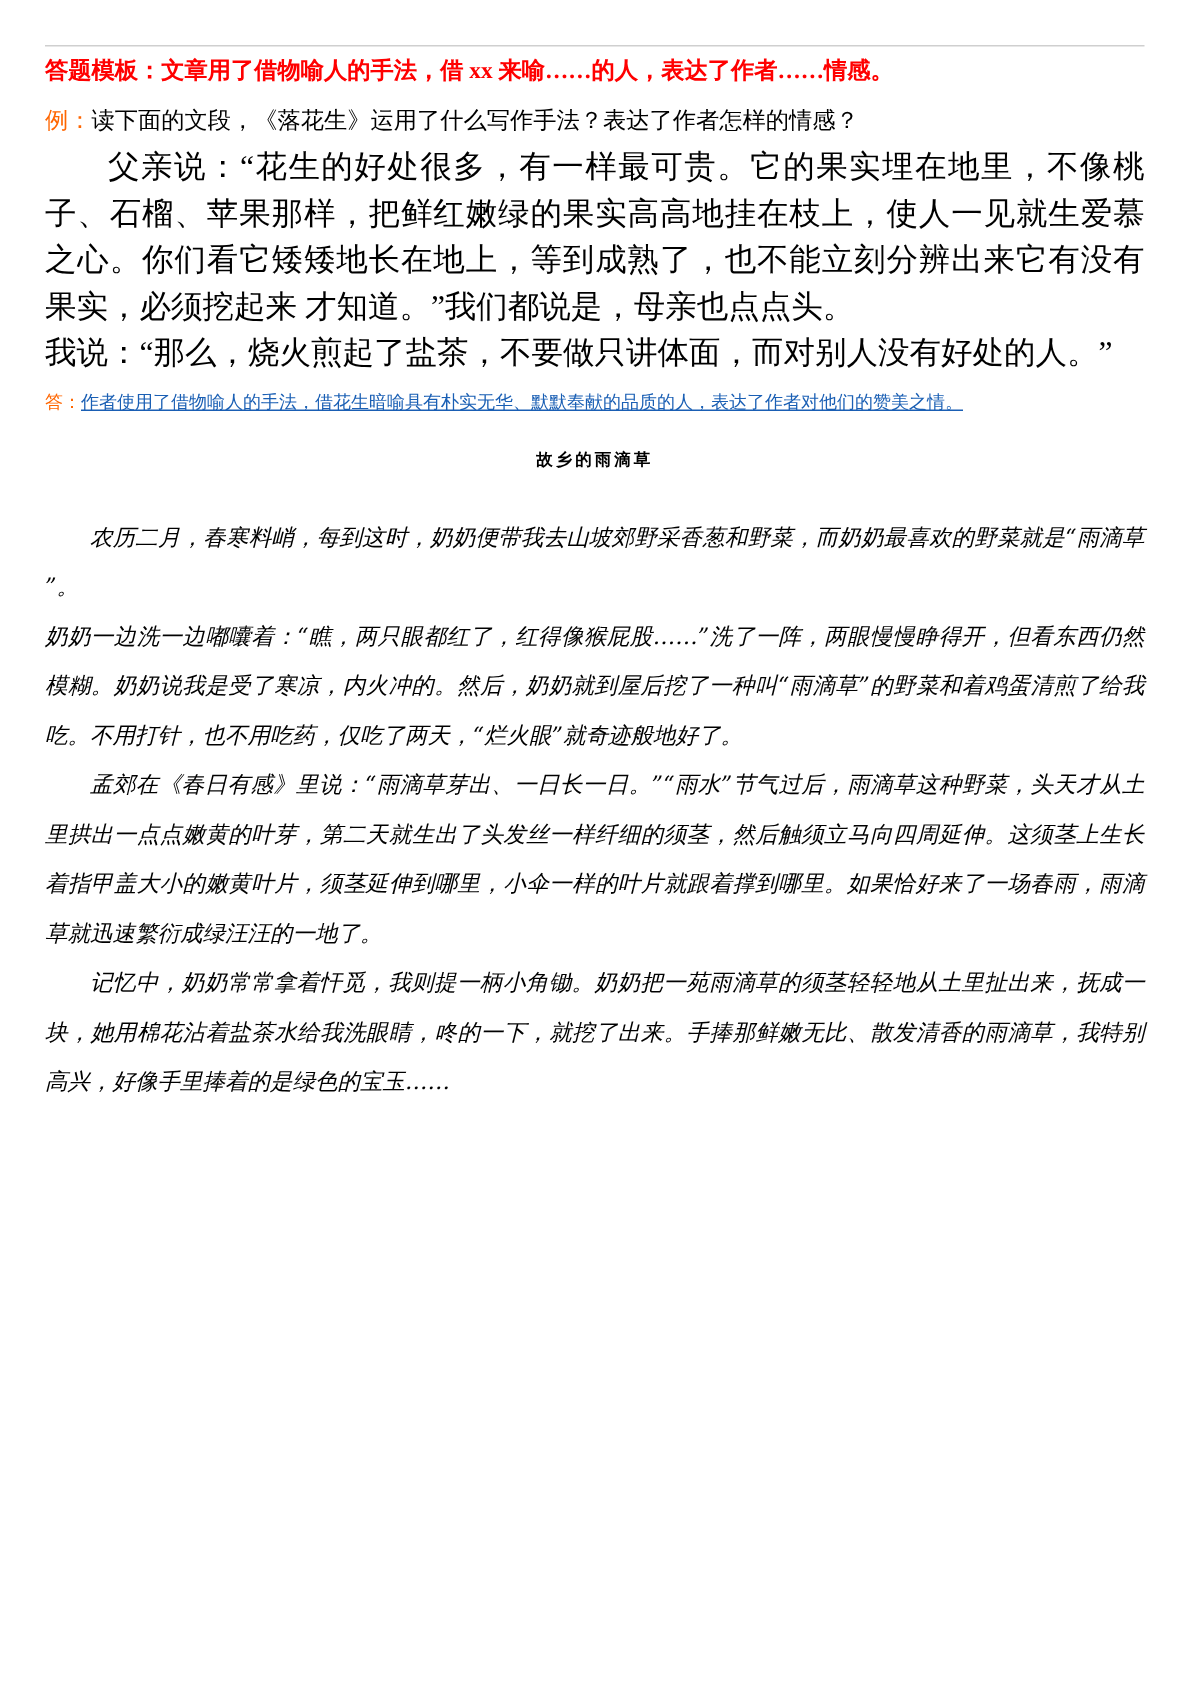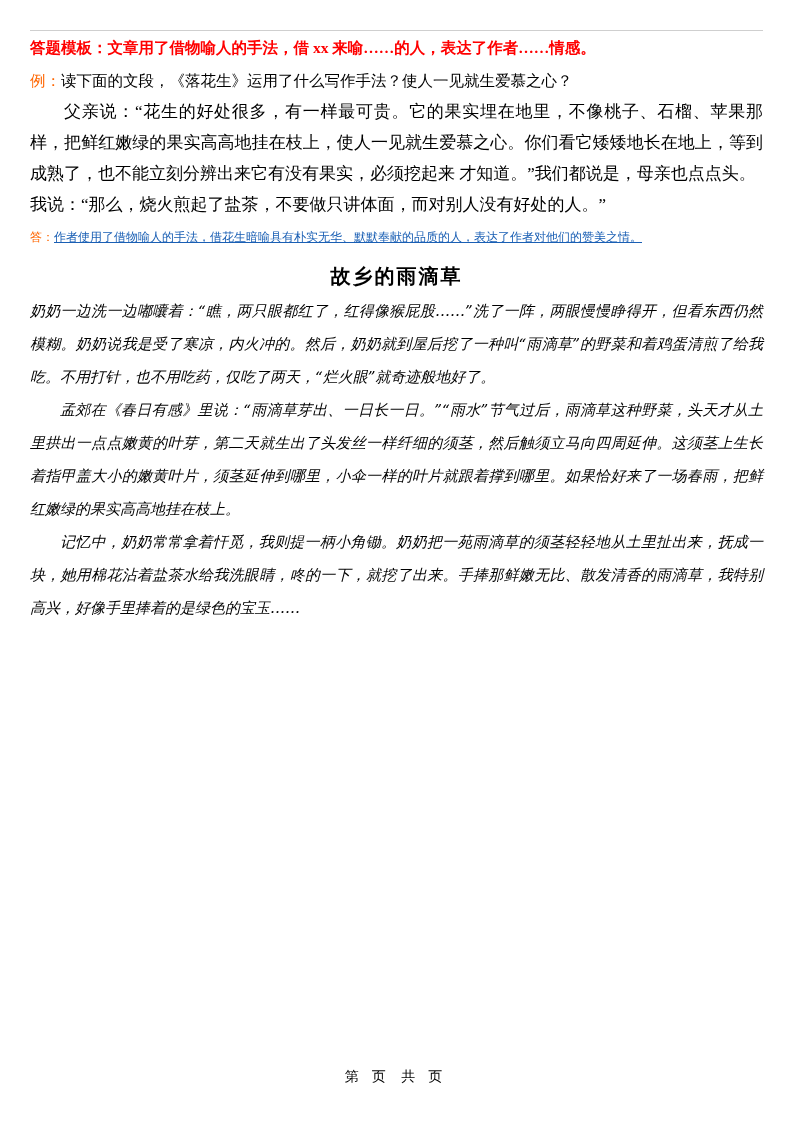--- a/index.html
+++ b/index.html
@@ -43,21 +43,21 @@
   
   .example {
     font-size: 15.5px;
     line-height: 30px;
     margin-top: 4px;
   }
   .example .marker { color: #ff6600; }
   .example .qtext { color: #000000; }
   
   .passage {
-    font-size: 17px;
+    font-size: 21px;
     line-height: 31px;
     text-align: justify;
   }
   .passage p {
     margin: 0;
   }
   .indent2 { text-indent: 2em; }
   
   .answer {
     font-size: 12px;
@@ -71,24 +71,24 @@
     text-decoration-color: #1a5fb4;
   }
   
   .article {
     margin-top: 10px;
     font-family: "DejaVu Serif", "Liberation Serif", serif;
   }
   .article-title {
     text-align: center;
     font-weight: bold;
-    font-size: 20px;
+    font-size: 11px;
     letter-spacing: 2px;
     line-height: 26px;
-    margin-bottom: 6px;
+    margin-bottom: 22px;
   }
   .article p {
     margin: 0;
     font-size: 15px;
     line-height: 33px;
     text-align: justify;
     font-style: italic;
   }
   .article p.indent { text-indent: 2em; }
   
@@ -108,35 +108,33 @@
 <body>
 
 <div class="page">
   <div class="topline"></div>
 
   <div class="tpl">
     <span class="label">答题模板：</span><span>文章用了借物喻人的手法，借 xx 来喻……的人，表达了作者……情感。</span>
   </div>
 
   <div class="example">
-    <span class="marker">例：</span><span class="qtext">读下面的文段，《落花生》运用了什么写作手法？使人一见就生爱慕之心？</span>
+    <span class="marker">例：</span><span class="qtext">读下面的文段，《落花生》运用了什么写作手法？表达了作者怎样的情感？</span>
   </div>
 
   <div class="passage">
     <p class="indent2">父亲说：“花生的好处很多，有一样最可贵。它的果实埋在地里，不像桃子、石榴、苹果那样，把鲜红嫩绿的果实高高地挂在枝上，使人一见就生爱慕之心。你们看它矮矮地长在地上，等到成熟了，也不能立刻分辨出来它有没有果实，必须挖起来 才知道。”我们都说是，母亲也点点头。</p>
     <p>我说：“那么，烧火煎起了盐茶，不要做只讲体面，而对别人没有好处的人。”</p>
   </div>
 
   <div class="answer">
     <span class="alabel">答：</span><span class="atext">作者使用了借物喻人的手法，借花生暗喻具有朴实无华、默默奉献的品质的人，表达了作者对他们的赞美之情。</span>
   </div>
 
   <div class="article">
     <div class="article-title">故乡的雨滴草</div>
+    <p class="indent">农历二月，春寒料峭，每到这时，奶奶便带我去山坡郊野采香葱和野菜，而奶奶最喜欢的野菜就是“雨滴草 ”。</p>
     <p>奶奶一边洗一边嘟囔着：“瞧，两只眼都红了，红得像猴屁股……”洗了一阵，两眼慢慢睁得开，但看东西仍然模糊。奶奶说我是受了寒凉，内火冲的。然后，奶奶就到屋后挖了一种叫“雨滴草”的野菜和着鸡蛋清煎了给我吃。不用打针，也不用吃药，仅吃了两天，“烂火眼”就奇迹般地好了。</p>
-    <p class="indent">孟郊在《春日有感》里说：“雨滴草芽出、一日长一日。”“雨水”节气过后，雨滴草这种野菜，头天才从土里拱出一点点嫩黄的叶芽，第二天就生出了头发丝一样纤细的须茎，然后触须立马向四周延伸。这须茎上生长着指甲盖大小的嫩黄叶片，须茎延伸到哪里，小伞一样的叶片就跟着撑到哪里。如果恰好来了一场春雨，把鲜红嫩绿的果实高高地挂在枝上。</p>
+    <p class="indent">孟郊在《春日有感》里说：“雨滴草芽出、一日长一日。”“雨水”节气过后，雨滴草这种野菜，头天才从土里拱出一点点嫩黄的叶芽，第二天就生出了头发丝一样纤细的须茎，然后触须立马向四周延伸。这须茎上生长着指甲盖大小的嫩黄叶片，须茎延伸到哪里，小伞一样的叶片就跟着撑到哪里。如果恰好来了一场春雨，雨滴草就迅速繁衍成绿汪汪的一地了。</p>
     <p class="indent">记忆中，奶奶常常拿着忓觅，我则提一柄小角锄。奶奶把一苑雨滴草的须茎轻轻地从土里扯出来，抚成一块，她用棉花沾着盐茶水给我洗眼睛，咚的一下，就挖了出来。手捧那鲜嫩无比、散发清香的雨滴草，我特别高兴，好像手里捧着的是绿色的宝玉……</p>
   </div>
 
-  <div class="footer">
-    <span>第</span><span class="sep">&nbsp;&nbsp;</span><span>页 共</span><span class="sep">&nbsp;&nbsp;</span><span>页</span>
-  </div>
 </div>
 
 </body></html>

